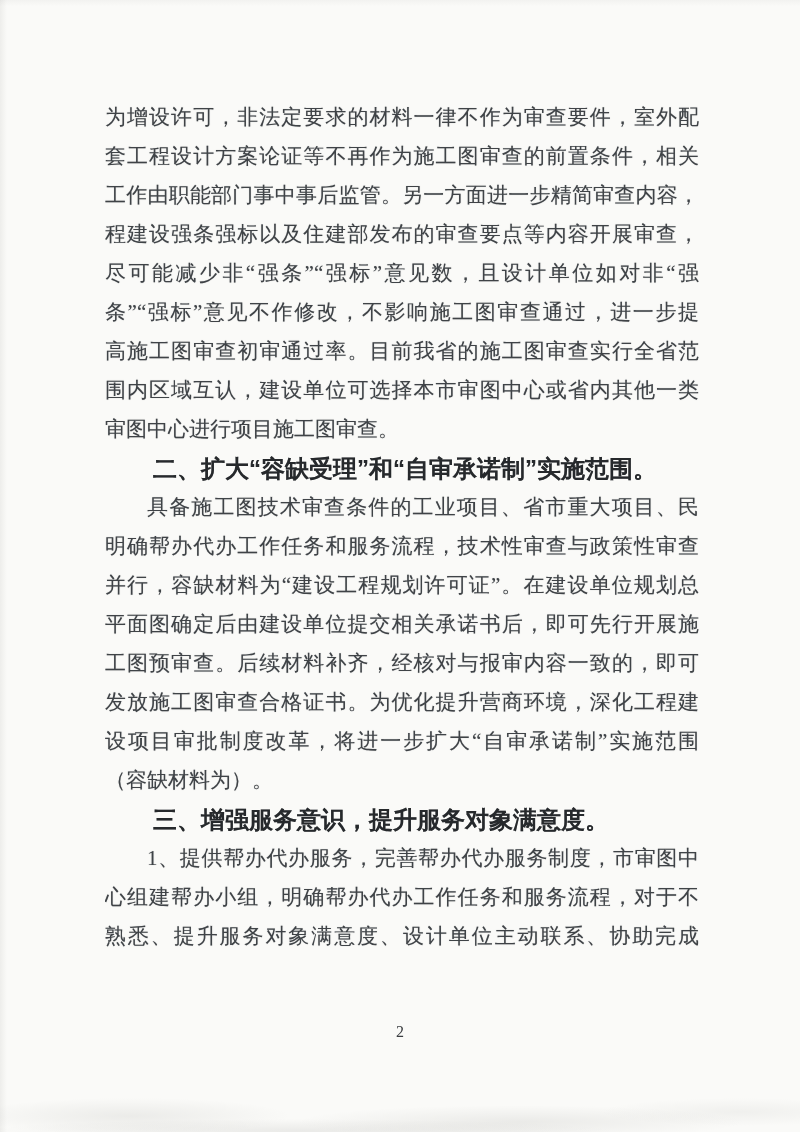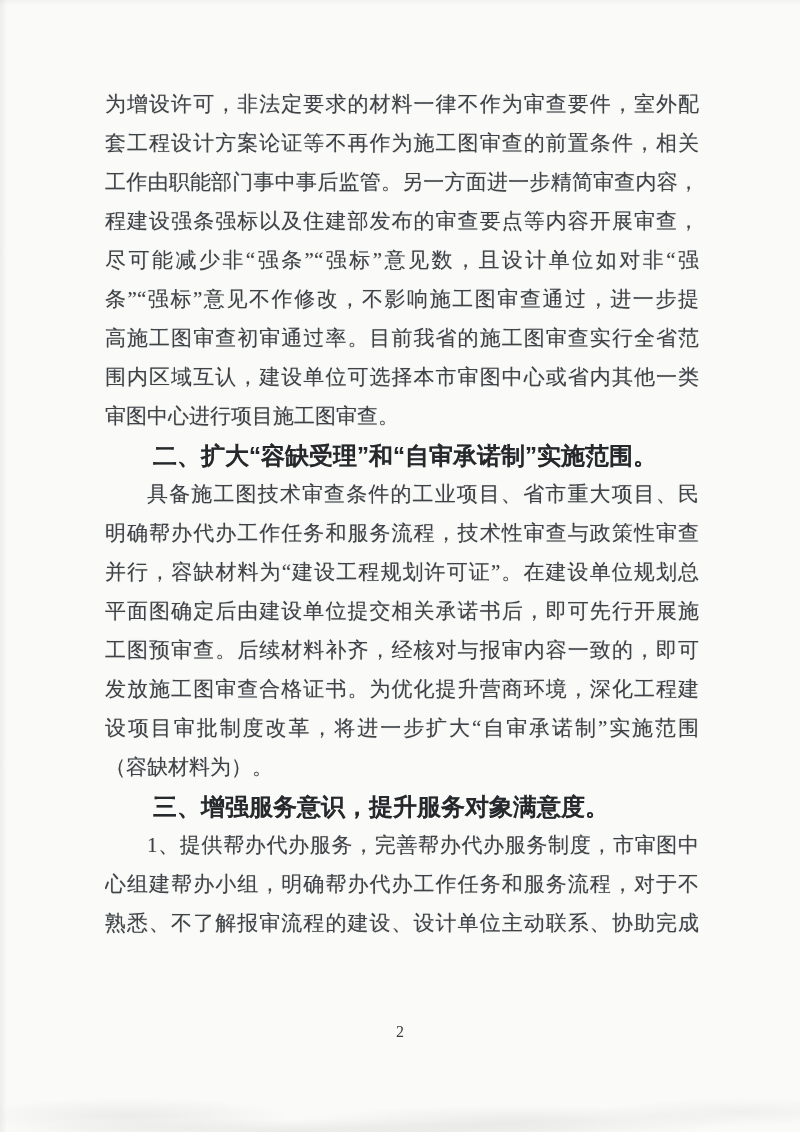--- a/index.html
+++ b/index.html
@@ -18,21 +18,21 @@
       radial-gradient(ellipse 320px 24px at 520px 1122px, rgba(105,105,98,0.11), rgba(105,105,98,0) 70%),
       radial-gradient(ellipse 200px 20px at 740px 1112px, rgba(105,105,98,0.07), rgba(105,105,98,0) 70%),
       radial-gradient(ellipse 420px 16px at 300px 1131px, rgba(95,95,90,0.10), rgba(95,95,90,0) 75%),
       linear-gradient(to right, rgba(90,90,85,0.08), rgba(90,90,85,0) 7px),
       linear-gradient(to bottom, rgba(90,90,85,0.05), rgba(90,90,85,0) 6px),
       var(--page-bg);
     font-family:"Liberation Serif","DejaVu Serif",serif;
   }
   .doc-text{
     position:absolute;
-    left:105px;top:85px;
+    left:105px;top:98px;
     width:594px;
   }
   .line{
     height:39px;
     line-height:39px;
     font-size:21px;
     color:var(--body-text);
     text-align:justify;
     text-align-last:justify;
     overflow:hidden;
@@ -84,16 +84,16 @@
       <div class="line">明确帮办代办工作任务和服务流程，技术性审查与政策性审查</div>
       <div class="line">并行，容缺材料为“建设工程规划许可证”。在建设单位规划总</div>
       <div class="line">平面图确定后由建设单位提交相关承诺书后，即可先行开展施</div>
       <div class="line">工图预审查。后续材料补齐，经核对与报审内容一致的，即可</div>
       <div class="line">发放施工图审查合格证书。为优化提升营商环境，深化工程建</div>
       <div class="line">设项目审批制度改革，将进一步扩大“自审承诺制”实施范围</div>
       <div class="line last">（容缺材料为）。</div>
       <div class="line heading">三、增强服务意识，提升服务对象满意度。</div>
       <div class="line indent">1、提供帮办代办服务，完善帮办代办服务制度，市审图中</div>
       <div class="line">心组建帮办小组，明确帮办代办工作任务和服务流程，对于不</div>
-      <div class="line">熟悉、不了解报审流程的建设、设计单位主动联系、协助完成</div>
+      <div class="line">熟悉、提升服务对象满意度、设计单位主动联系、协助完成</div>
     </div>
   <div class="page-number">2</div>
 </div>
 
 </body></html>

